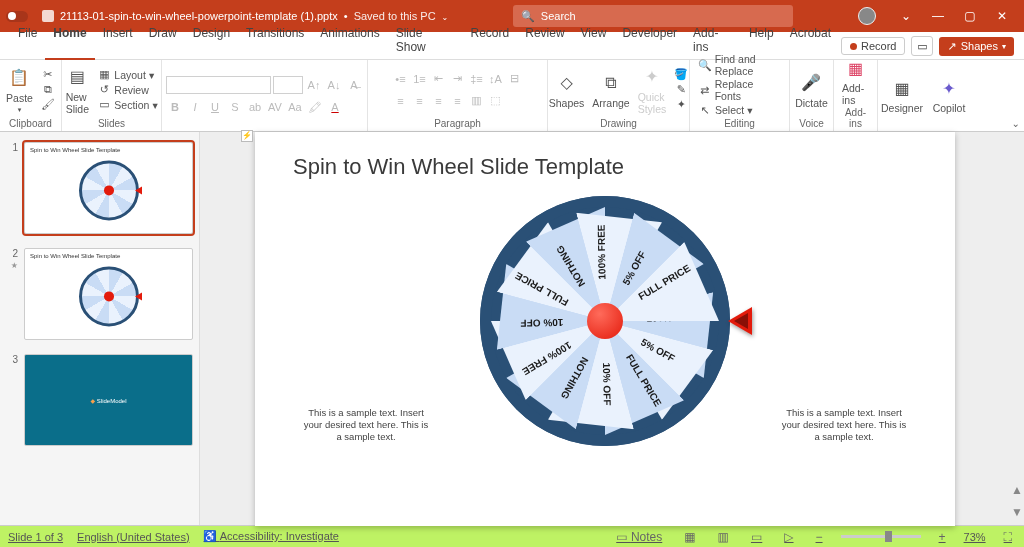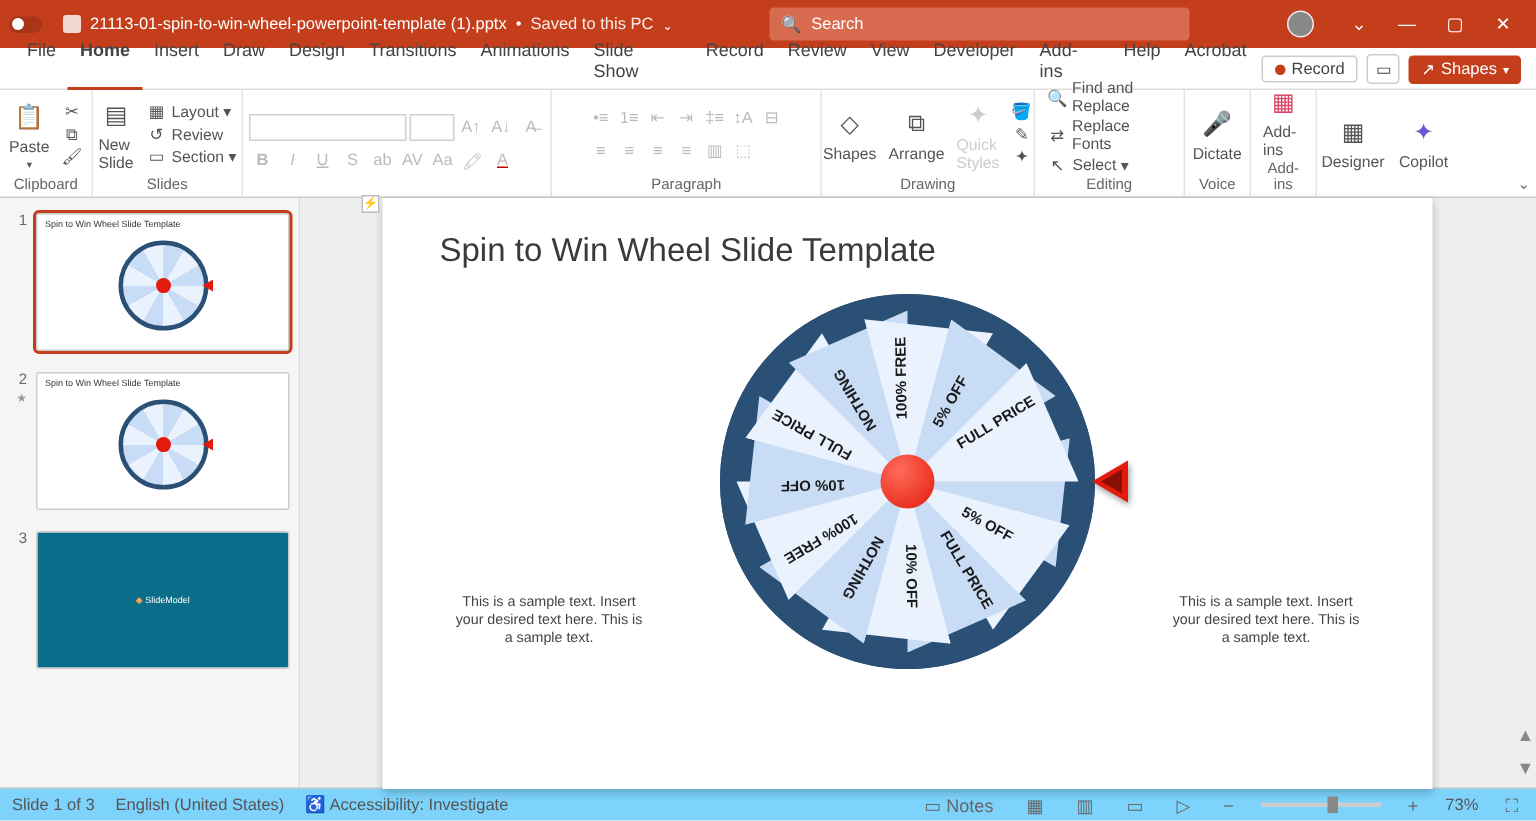--- a/index.html
+++ b/index.html
@@ -49,35 +49,35 @@
   .thumbrow .num { width:12px; font-size:10px; color:#666; text-align:right; }
   .thumbrow .star { font-size:8px; color:#999; margin-top:2px;}
   .thumb { flex:1; height:92px; background:#fff; border:1px solid #ccc; border-radius:2px; position:relative; overflow:hidden; cursor:pointer;}
   .thumb.active { outline:2px solid #c43e1c; outline-offset:0; }
   .thumb .ttl { font-size:6px; color:#333; padding:4px 5px 0; }
   .thumb .mini { position:absolute; top:50%; left:50%; transform:translate(-50%,-46%); }
   .canvas { flex:1; display:flex; align-items:center; justify-content:center; position:relative; }
   .sidecol { width:14px; background:#eeeeee; display:flex; flex-direction:column; align-items:center; justify-content:flex-end; gap:8px; padding-bottom:6px; color:#888; }
   .slide { width:700px; height:394px; background:#fff; box-shadow:0 2px 6px rgba(0,0,0,.25); position:relative; }
   .slide .title { position:absolute; top:22px; left:38px; font-size:22px; color:#3a3a3a; }
-  .slide .sample { position:absolute; width:130px; font-size:9.5px; color:#444; text-align:center; line-height:1.3; }
+  .slide .sample { position:absolute; width:130px; font-size:9.5px; color:#444; text-align:center; line-height:1.3;margin-top:11px; }
   .slide .sample.left { left:46px; top:264px; }
   .slide .sample.right { right:46px; top:264px; }
   .slide .anim-icon { position:absolute; top:-2px; left:-14px; width:12px; height:12px; border:1px solid #bbb; background:#fff; font-size:8px; display:flex; align-items:center; justify-content:center; color:#888;}
   
   .wheel-wrap { position:absolute; top:64px; left:50%; transform:translateX(-50%); }
   .wheel { width:250px; height:250px; border-radius:50%; background:#2a5076; position:relative; }
   .wheel .sector { position:absolute; top:50%; left:50%; width:112px; height:112px; transform-origin:0 0; clip-path:polygon(0 0,100% 0,72% 72%); }
   .wheel .sector span { position:absolute; left:40px; top:9px; transform:rotate(14deg); font-size:10px; font-weight:700; color:#1a1a1a; white-space:nowrap; }
   .wheel::after { content:""; position:absolute; inset:0; border:11px solid #2a5076; border-radius:50%; pointer-events:none; }
   .wheel .hub { position:absolute; top:50%; left:50%; width:36px; height:36px; background:radial-gradient(circle at 35% 30%,#ff6b5b,#e31b0c); border-radius:50%; transform:translate(-50%,-50%); }
   .pointer { position:absolute; top:50%; right:-22px; transform:translateY(-50%); width:0; height:0; border-top:14px solid transparent; border-bottom:14px solid transparent; border-right:24px solid #e31b0c; filter:drop-shadow(1px 2px 2px rgba(0,0,0,.4)); }
   .pointer::after { content:""; position:absolute; top:-8px; left:6px; border-top:8px solid transparent; border-bottom:8px solid transparent; border-right:14px solid #8a0f06; }
   
-  .status { height:22px; background:#7dd3fc; border-top:1px solid #ccc; display:flex; align-items:center; font-size:11px; color:#555; padding:0 8px; gap:14px; }
+  .status { height:22px; background:#bef264; border-top:1px solid #ccc; display:flex; align-items:center; font-size:11px; color:#555; padding:0 8px; gap:14px;text-decoration:underline; }
   .status .spacer { flex:1; }
   .status .vbtn { padding:0 4px; cursor:pointer; font-size:12px; color:#666;}
   .status .zoomslider { width:80px; height:3px; background:#ccc; position:relative; }
   .status .zoomslider .handle { position:absolute; width:7px; height:11px; background:#888; top:-4px; left:55%; }
   
   .miniwheel { width:60px; height:60px; border-radius:50%; border:3px solid #2a5076; background:conic-gradient(#c9dcf5 0 30deg,#eaf2fd 30deg 60deg,#c9dcf5 60deg 90deg,#eaf2fd 90deg 120deg,#c9dcf5 120deg 150deg,#eaf2fd 150deg 180deg,#c9dcf5 180deg 210deg,#eaf2fd 210deg 240deg,#c9dcf5 240deg 270deg,#eaf2fd 270deg 300deg,#c9dcf5 300deg 330deg,#eaf2fd 330deg 360deg); position:relative;}
   .miniwheel::after { content:""; position:absolute; top:50%; left:50%; width:10px; height:10px; background:#e31b0c; border-radius:50%; transform:translate(-50%,-50%);}
   .miniptr { position:absolute; top:50%; right:-6px; transform:translateY(-50%); border-top:4px solid transparent; border-bottom:4px solid transparent; border-right:7px solid #e31b0c;}
   svg { display:block; }
 </style>

